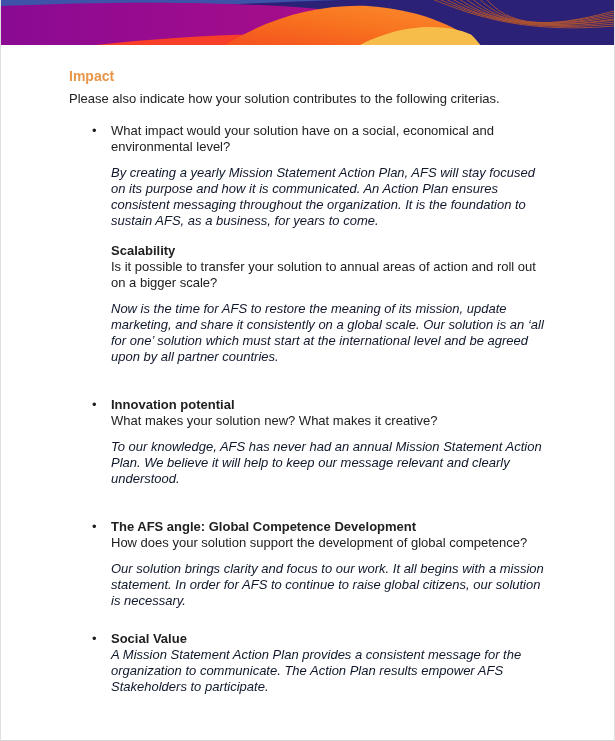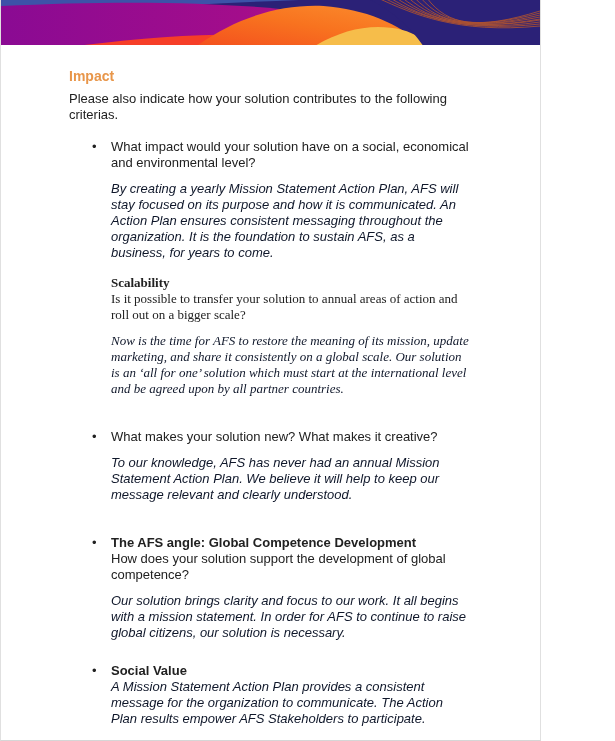--- a/index.html
+++ b/index.html
@@ -1,19 +1,19 @@
 <!DOCTYPE html>
 <html><head>
 <meta charset="utf-8">
 <style>
   * { margin:0; padding:0; box-sizing:border-box; }
   html,body { background:#ffffff; }
   .page {
     position:relative;
-    width:541px; height:741px;
+    width:615px; height:741px;
     background:#ffffff;
     border-left:1px solid #e0e0e0;
     border-right:1px solid #e0e0e0;
     border-bottom:1px solid #d6d6d6;
     font-family:"Liberation Sans", sans-serif;
     font-size:13px;
     color:#212121;
     overflow:hidden;
   }
   .banner { display:block; width:100%; height:45px; }
@@ -34,21 +34,21 @@
   }
   .crit-body { flex:1; }
   .crit-title { font-weight:bold; line-height:16px; }
   .crit-question { line-height:16px; margin-bottom:10px; }
   .crit-answer {
     font-style:italic;
     color:#0f172a;
     line-height:16px;
     margin-bottom:14px;
   }
-  .subsection { margin-top:4px;font-family:Liberation Serif, serif; }
+  .subsection { margin-top:4px; }
   .gap-lg { margin-bottom:24px; }
 </style>
 </head>
 <body>
 
 <div class="page">
 
   <svg class="banner" viewBox="0 0 615 45" preserveAspectRatio="none" aria-hidden="true">
     <defs>
       <linearGradient id="gradPurple" x1="0" y1="0" x2="1" y2="0">
@@ -96,20 +96,21 @@
           <div class="crit-title">Scalability</div>
           <div class="crit-question">Is it possible to transfer your solution to annual areas of action and roll out on a bigger scale?</div>
           <div class="crit-answer gap-lg">Now is the time for AFS to restore the meaning of its mission, update marketing, and share it consistently on a global scale. Our solution is an ‘all for one’ solution which must start at the international level and be agreed upon by all partner countries.</div>
         </div>
       </div>
     </div>
 
     <div class="criterion">
       <span class="bullet">•</span>
       <div class="crit-body">
+        <div class="crit-title">Innovation potential</div>
         <div class="crit-question">What makes your solution new? What makes it creative?</div>
         <div class="crit-answer gap-lg">To our knowledge, AFS has never had an annual Mission Statement Action Plan. We believe it will help to keep our message relevant and clearly understood.</div>
       </div>
     </div>
 
     <div class="criterion">
       <span class="bullet">•</span>
       <div class="crit-body">
         <div class="crit-title">The AFS angle: Global Competence Development</div>
         <div class="crit-question">How does your solution support the development of global competence?</div>

